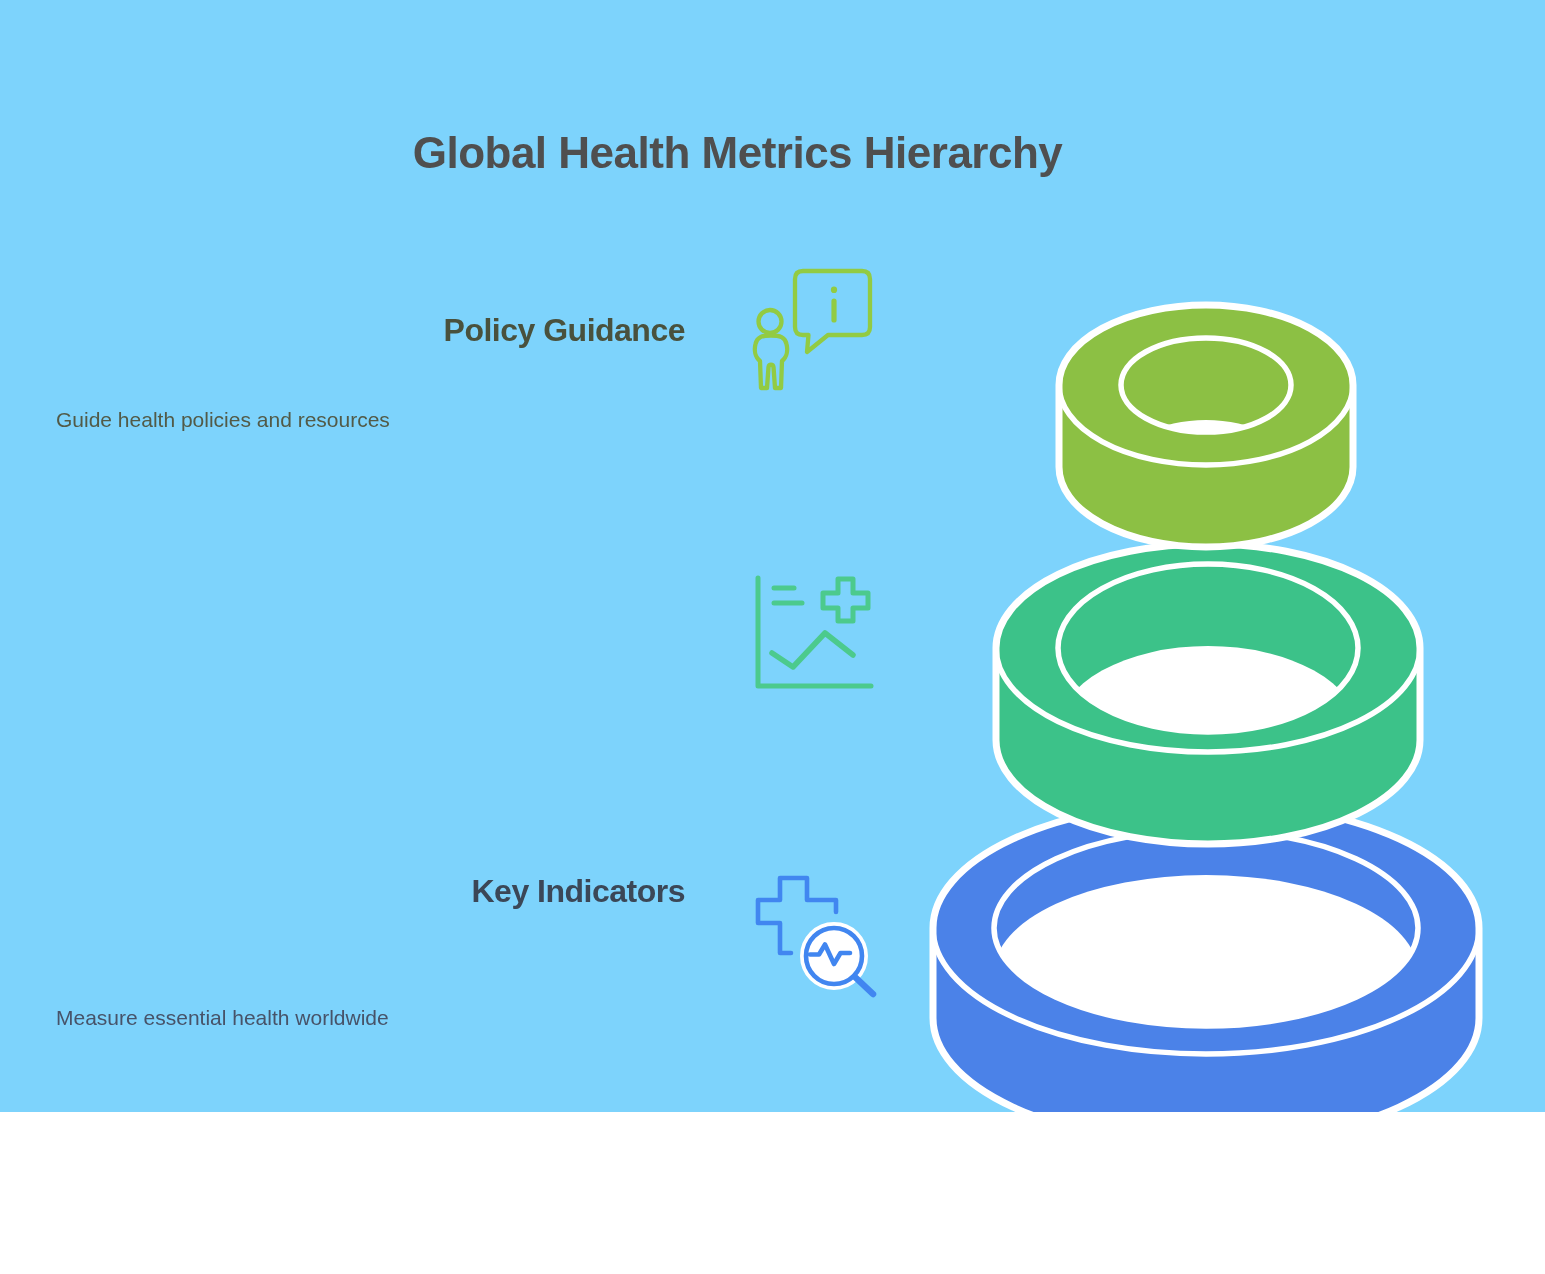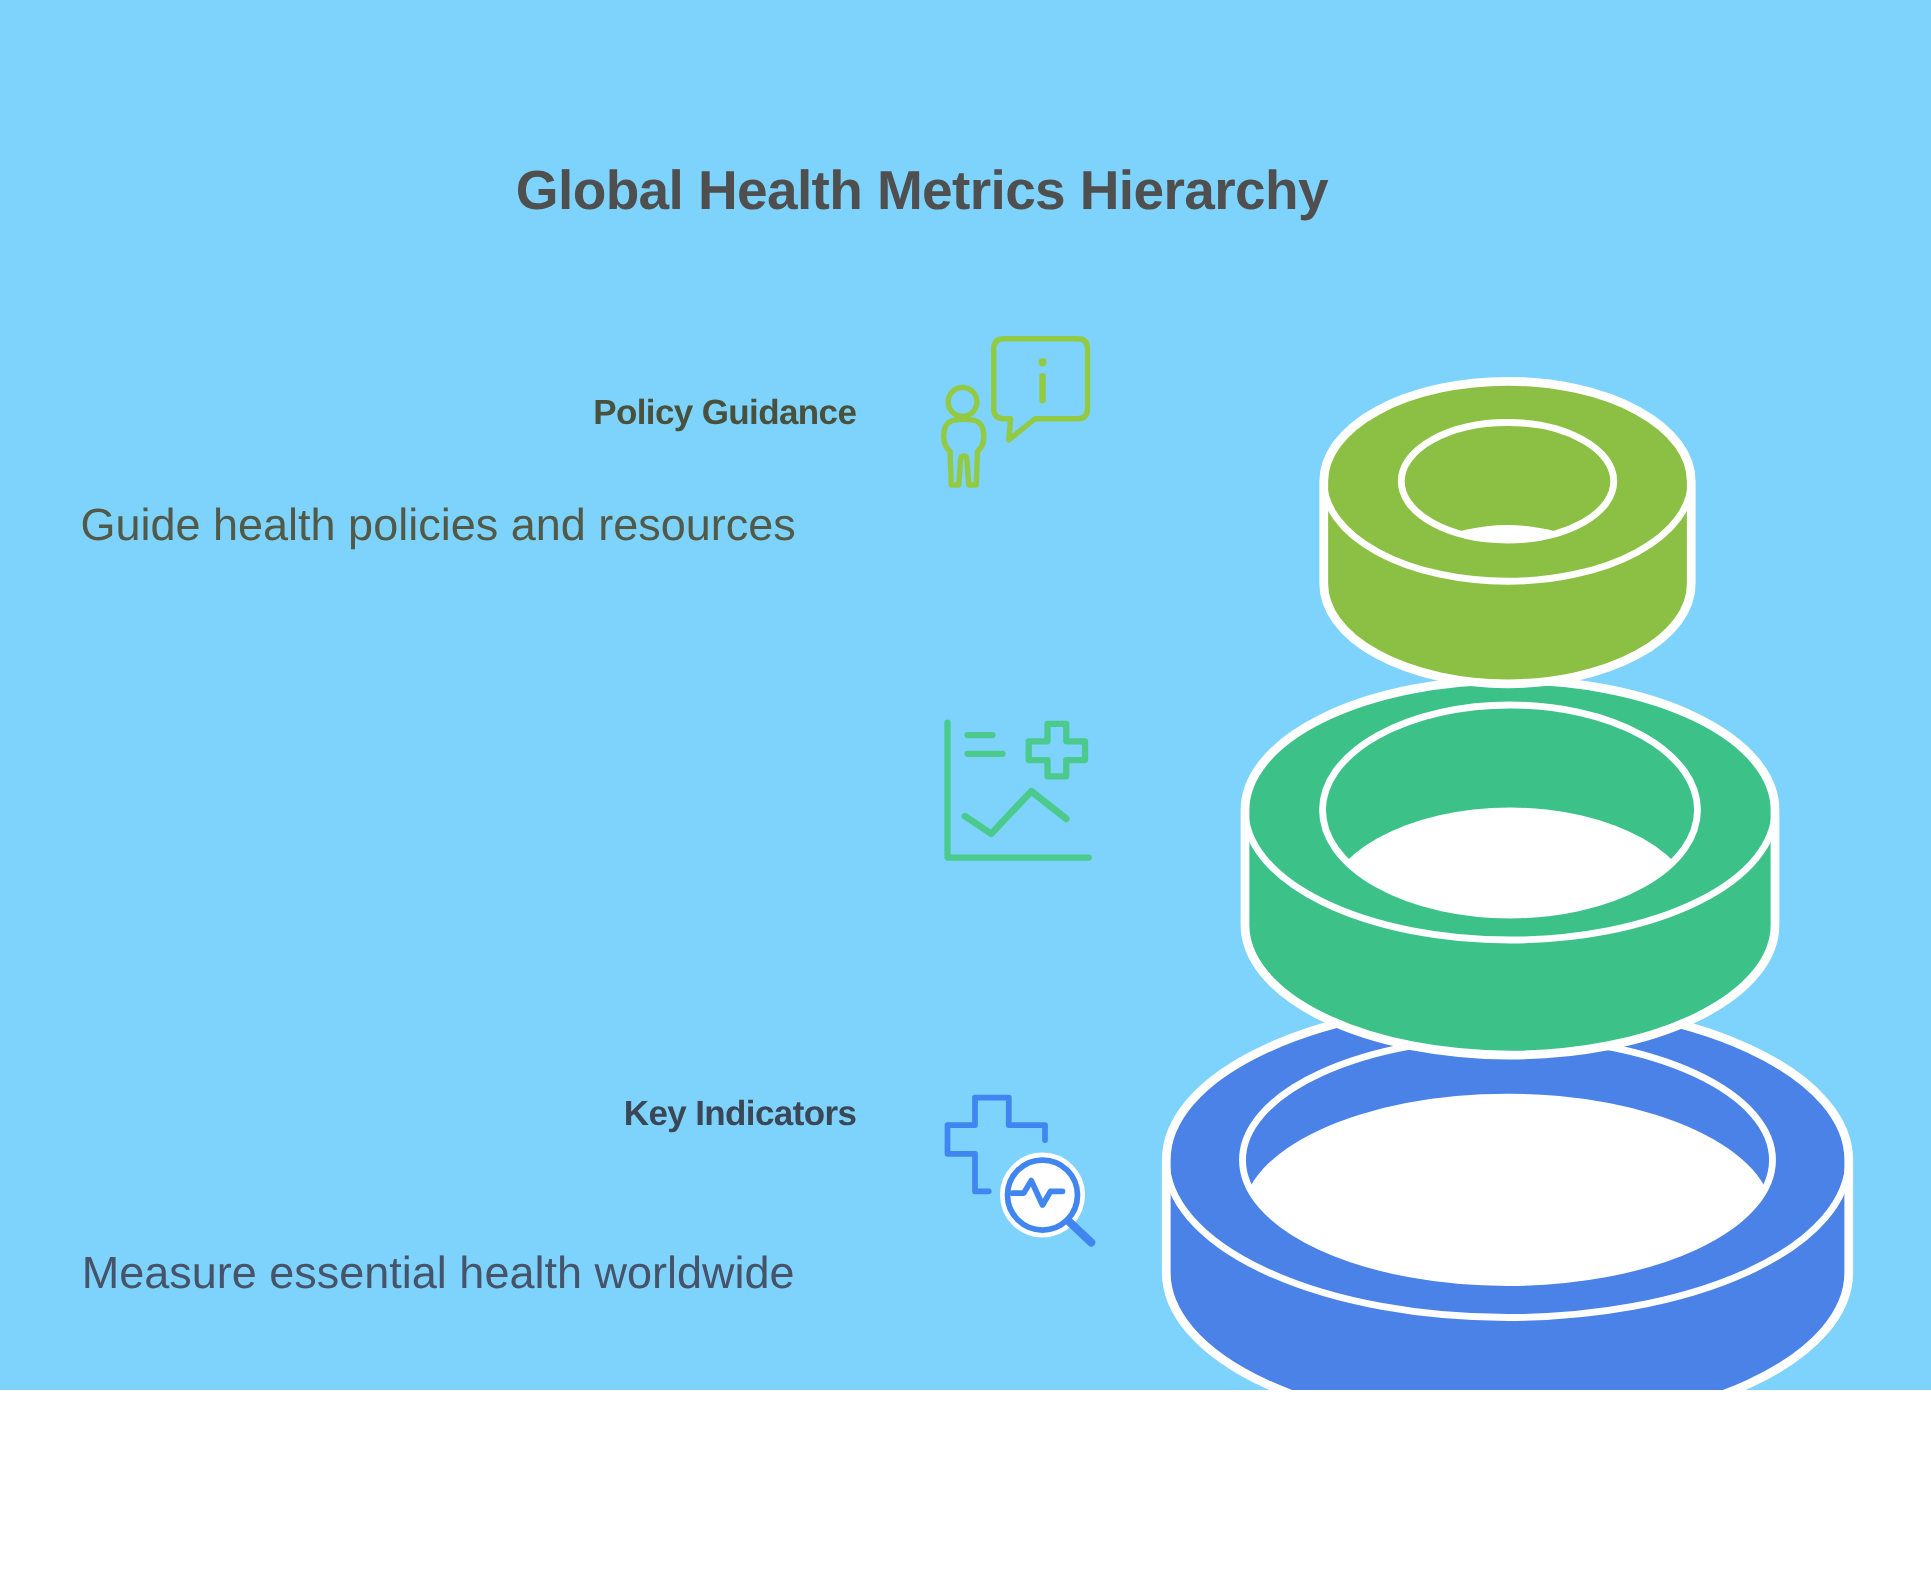--- a/index.html
+++ b/index.html
@@ -15,29 +15,29 @@
     top:128px;left:0;width:1475px;
     text-align:center;
     font-size:44px;font-weight:bold;
     letter-spacing:-0.5px;
     color:#4f4f4f;
   }
   .sec-head{
     position:absolute;
     left:40px;width:645px;
     text-align:right;
-    font-size:28px;font-weight:bold;
+    font-size:32px;font-weight:bold;
     letter-spacing:-0.5px;
     line-height:48px;
   }
   .sec-desc{
     position:absolute;
-    left:28px;width:645px;
-    text-align:center;
-    font-size:36px;font-weight:normal;
+    left:56px;width:645px;
+    text-align:left;
+    font-size:21px;font-weight:normal;
     line-height:40px;
   }
   .h1{top:306px;color:#49513d;}
   .d1{top:400px;color:#525a47;}
   .h2{top:606px;color:#31483c;}
   .d2{top:698px;color:#3e564a;}
   .h3{top:867px;color:#3b4757;}
   .d3{top:998px;color:#475369;}
   .icon-svg{position:absolute;}
   .rings-svg{position:absolute;left:0;top:0;}

